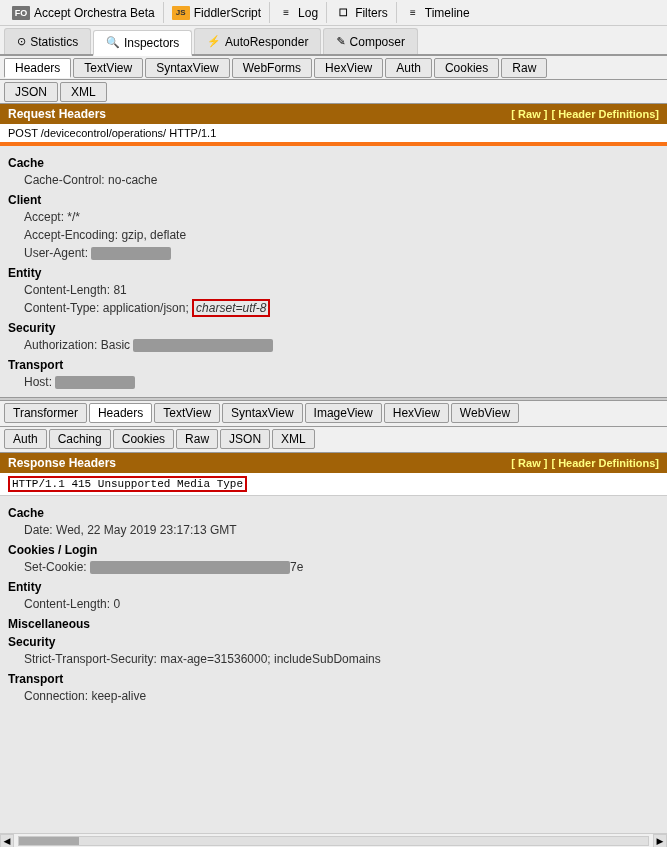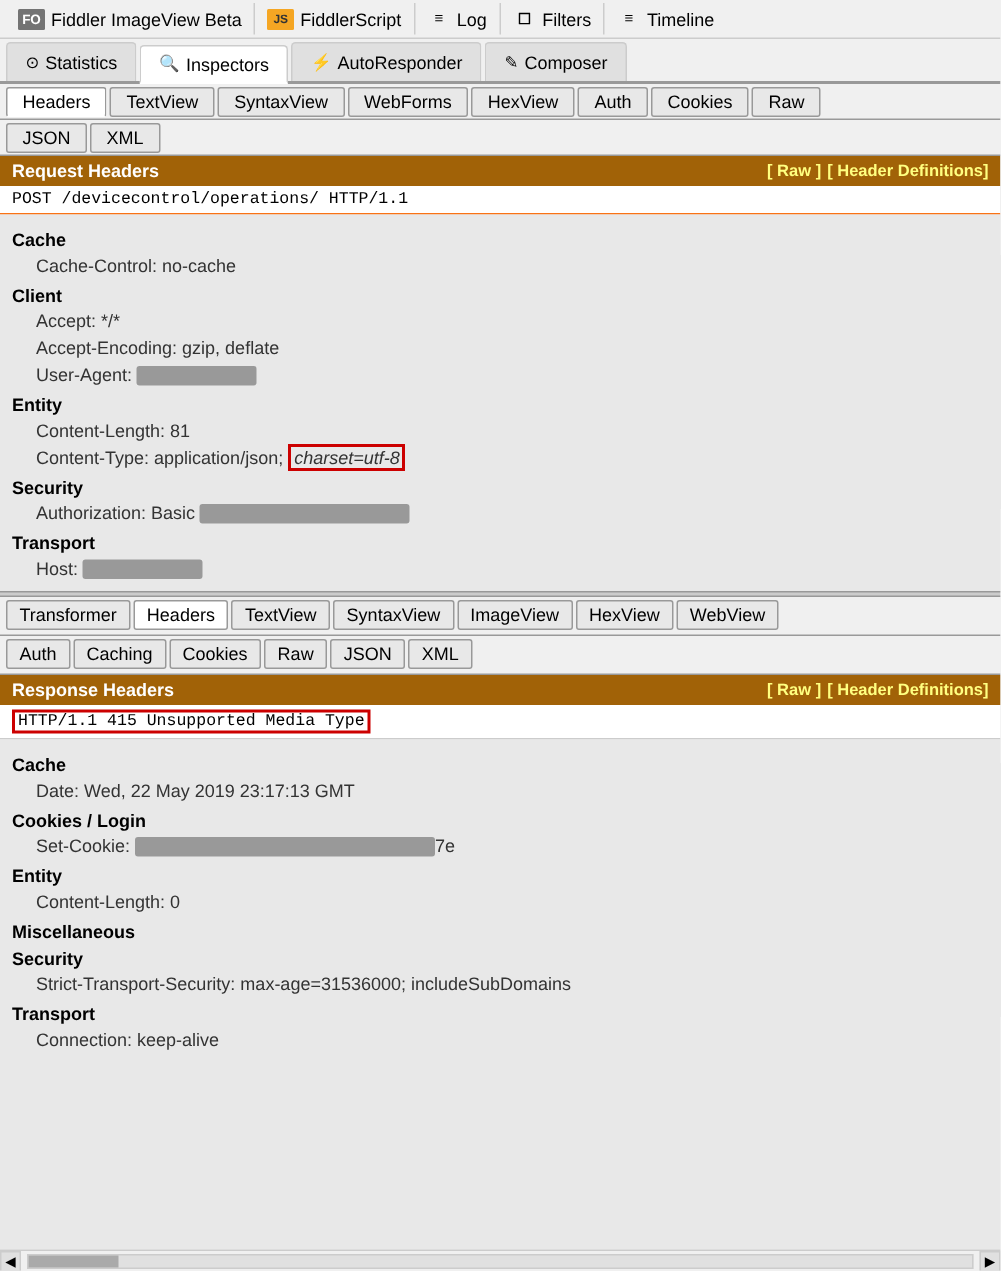--- a/index.html
+++ b/index.html
@@ -142,23 +142,23 @@
     }
     .header-link {
       cursor: pointer;
       color: #ffff80;
     }
 
     
     .request-line {
       background: white;
       padding: 3px 8px;
-      font-family: Liberation Mono, monospace;
+      font-family: Liberation Sans, sans-serif;
       font-size: 11px;
-      border-bottom: 1px solid #f97316;
+      border-bottom: 4px solid #f97316;
     }
 
     
     .headers-content {
       padding: 6px 8px;
       background: #e8e8e8;
       flex: 1;
       overflow-y: auto;
       font-size: 12px;
     }
@@ -299,21 +299,21 @@
       overflow-y: auto;
       font-size: 12px;
     }
   </style>
 </head>
 <body>
 
 <div class="menu-bar">
   <div class="menu-item">
     <span class="menu-icon fo-icon">FO</span>
-    <span>Fiddler ImageView Beta</span>
+    <span>Accept Orchestra Beta</span>
   </div>
   <div class="menu-item">
     <span class="menu-icon js-icon">JS</span>
     <span>FiddlerScript</span>
   </div>
   <div class="menu-item">
     <span class="menu-icon">≡</span>
     <span>Log</span>
   </div>
   <div class="menu-item">

